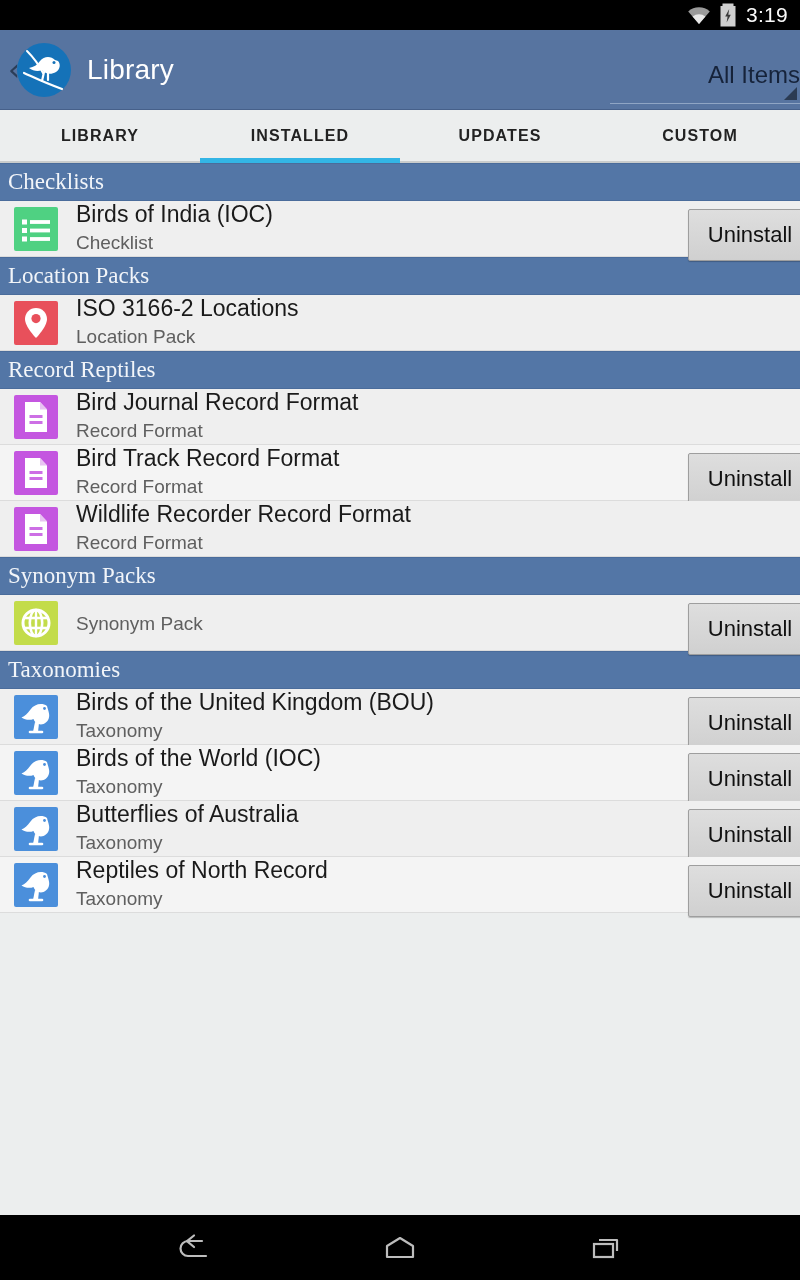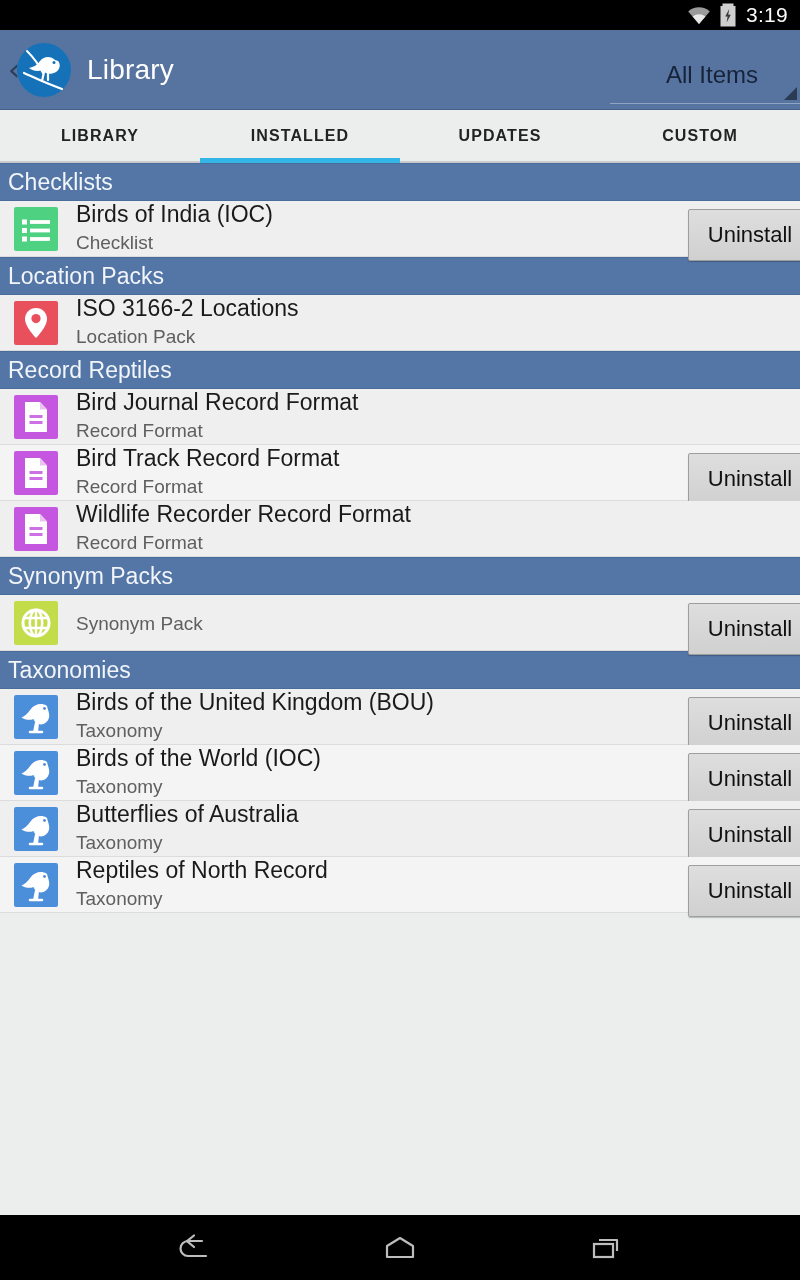--- a/index.html
+++ b/index.html
@@ -35,21 +35,21 @@
     width:58px; height:58px; margin-left:-10px; flex:0 0 58px;
     position:relative;
   }
   .ab-title{
     color:#ffffff; font-size:28px; margin-left:14px; font-weight:400;
     letter-spacing:.2px;
   }
   .spinner{
     position:absolute; right:0px; top:16px; width:190px; height:58px;
     border-bottom:1px solid #8fa5c4;
-    display:flex; align-items:center; justify-content:center;
+    display:flex; align-items:center; justify-content:flex-end;
   }
   .spinner-label{ color:#16233a; font-size:24px; padding-left:14px;}
   .spinner-caret{
     position:absolute; right:3px; bottom:3px; width:0; height:0;
     border-left:13px solid transparent; border-bottom:13px solid #2b3b53;
   }
 
   
   .tabbar{
     flex:0 0 53px; height:53px; background:#eceeee; display:flex;
@@ -64,21 +64,21 @@
   }
   .tab.active::after{
     content:""; position:absolute; left:0; right:0; bottom:-2px; height:5px;
     background:#33b5e5;
   }
 
   
   .list{ flex:1 1 auto; background:#eceeee; overflow:hidden; }
   .section-header{
     height:38px; background:#5376a6; display:flex; align-items:center;
-    padding-left:8px; border-top:1px solid #4a6c9b; border-bottom:1px solid #4a6c9b;
+    padding-left:8px; border-top:1px solid #4a6c9b; border-bottom:1px solid #4a6c9b;font-family:Liberation Serif, serif;
   }
   .section-title{ color:#f2f5f9; font-size:23px; font-weight:400; }
 
   .row{
     height:56px; display:flex; align-items:center;
     background:#efefef; border-bottom:1px solid #dcdcdc; position:relative;
   }
   .row.alt{ background:#f4f4f4; }
   .row-icon{ width:44px; height:44px; margin-left:14px; flex:0 0 44px; position:relative; }
   .row-text{ margin-left:18px; display:flex; flex-direction:column; justify-content:center; flex:1 1 auto; min-width:0; }

